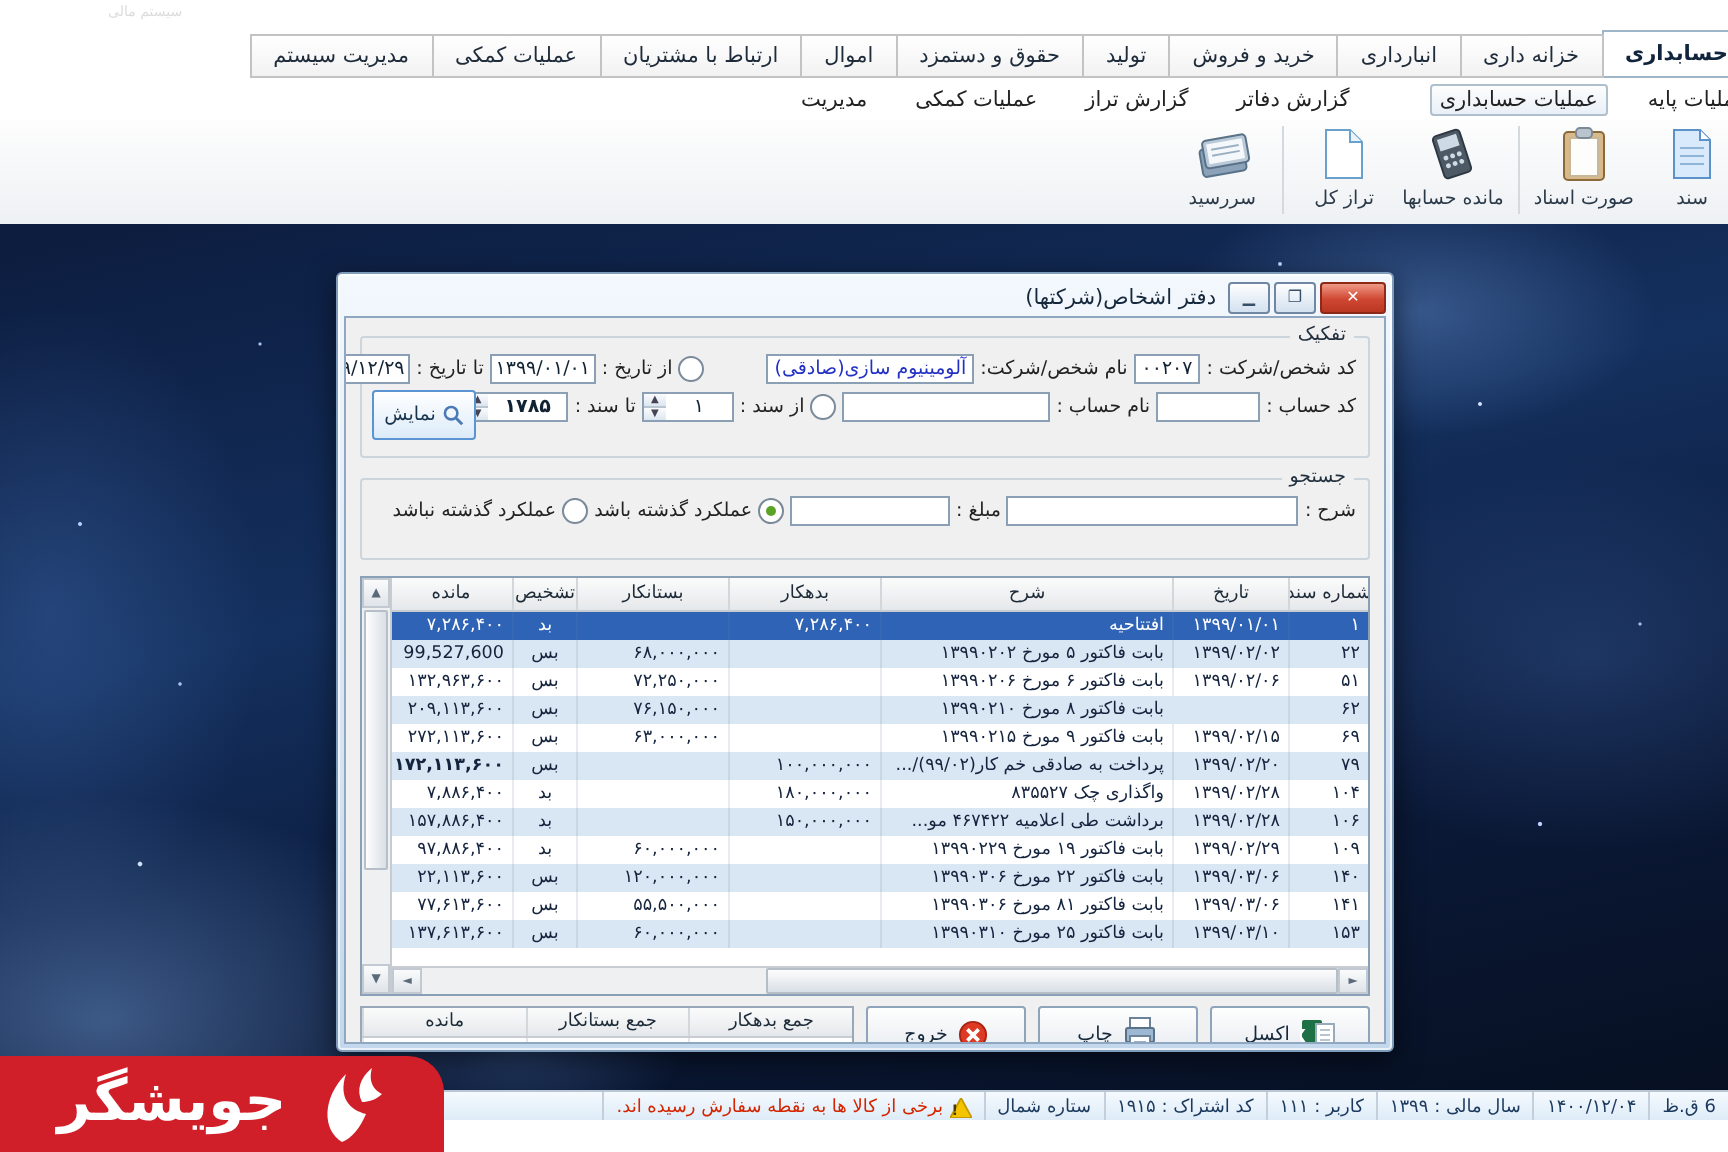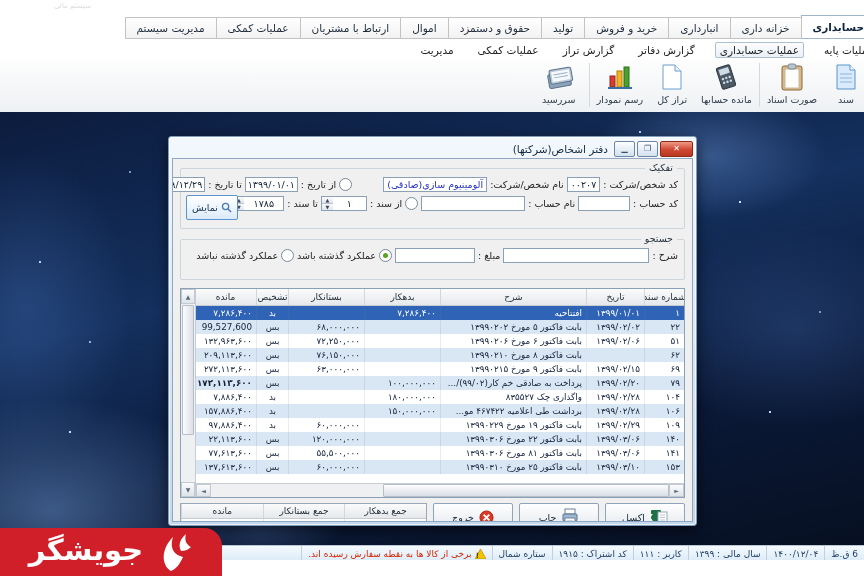--- a/index.html
+++ b/index.html
@@ -8,21 +8,21 @@
     -webkit-font-smoothing:antialiased;}
   
   .faint-title{position:absolute;top:2px;left:54px;font-size:7px;color:#dcdcdc;direction:rtl;}
   .tabs-row{position:absolute;top:16px;right:-12px;height:23px;display:flex;align-items:flex-end;}
   .tab{height:20px;display:flex;align-items:center;justify-content:center;padding:0 11px;
     border:1px solid #c3c3c3;background:linear-gradient(#ffffff,#f2f2f2);font-size:10.5px;color:#1d2b3a;
     margin-left:-1px;white-space:nowrap;}
   .tab.active{background:#ffffff;border-color:#9fb6c9;height:22px;font-weight:bold;color:#10243d;}
   .menu2{position:absolute;top:42px;right:-14px;height:16px;display:flex;align-items:center;gap:16px;font-size:10.5px;color:#222;}
   .menu2-item{white-space:nowrap;padding:1px 4px;}
-  .menu2-item.active{border:1px solid #aebfce;background:linear-gradient(#fdfdfd,#e9f0f7);border-radius:2px;}
+  .menu2-item.active{border:1px solid #aebfce;background:linear-gradient(#fdfdfd,#e9f0f7);border-radius:2px;margin-left:20px;}
   .toolbar{position:absolute;top:60px;right:-8px;left:0;height:52px;display:flex;align-items:flex-start;
     background:linear-gradient(#fdfdfd,#eef1f4);}
   .tool-btn{display:flex;flex-direction:column;align-items:center;justify-content:flex-start;
     min-width:46px;padding:2px 3px 0;font-size:9.5px;color:#2b3a49;white-space:nowrap;}
   .tool-btn .ticon{width:30px;height:30px;display:flex;align-items:center;justify-content:center;}
   .tool-btn .tlabel{margin-top:2px;}
   .tool-sep{width:1px;height:44px;background:#d4d9de;margin:3px 4px 0;}
   
   .desktop{position:absolute;top:112px;left:0;right:0;height:433px;
     background:
@@ -194,31 +194,20 @@
       </div>
       <div class="tool-btn">
         <div class="ticon">
           <svg width="24" height="28" viewBox="0 0 24 28">
             <path d="M3 2 h12 l6 6 v18 h-18 z" fill="#fff" stroke="#6aa0cc"></path>
             <path d="M15 2 v6 h6" fill="#eaf3fb" stroke="#6aa0cc"></path>
           </svg>
         </div>
         <div class="tlabel">تراز کل</div>
       </div>
-      <div class="tool-btn">
-        <div class="ticon">
-          <svg width="28" height="28" viewBox="0 0 28 28">
-            <rect x="4" y="13" width="5" height="11" fill="#d63c30" stroke="#9c241c"></rect>
-            <rect x="11" y="8" width="5" height="16" fill="#f2b51e" stroke="#b07d0a"></rect>
-            <rect x="18" y="4" width="5" height="20" fill="#4aa12e" stroke="#2e6e1b"></rect>
-            <line x1="2" y1="25" x2="26" y2="25" stroke="#3a6ea5" stroke-width="2"></line>
-          </svg>
-        </div>
-        <div class="tlabel">رسم نمودار</div>
-      </div>
       <div class="tool-sep"></div>
       <div class="tool-btn">
         <div class="ticon">
           <svg width="30" height="28" viewBox="0 0 30 28">
             <g transform="rotate(-10 15 14)">
               <rect x="4" y="10" width="22" height="14" rx="2" fill="#8ba2b8" stroke="#5a7288"></rect>
               <rect x="6" y="6" width="22" height="14" rx="2" fill="#b9c9d8" stroke="#5a7288"></rect>
               <rect x="8" y="8" width="18" height="10" fill="#f4f8fb"></rect>
               <line x1="10" y1="11" x2="24" y2="11" stroke="#9bb0c2"></line>
               <line x1="10" y1="14" x2="24" y2="14" stroke="#9bb0c2"></line>
@@ -268,21 +257,21 @@
                   <span>▼</span>
                 </span>
               <span class="inp ltr" style="width:34px;border-left:none;">۱</span>
             </span>
             <span>تا سند :</span>
             <span class="spin">
               <span class="spin-btns">
                   <span>▲</span>
                   <span>▼</span>
                 </span>
-              <span class="inp ltr" style="width:40px;border-left:none;">۱۷۸۵</span>
+              <span class="inp ltr" style="width:40px;border-left:none;font-weight:bold;">۱۷۸۵</span>
             </span>
           </div>
           <div class="show-btn">
             <svg width="11" height="11" viewBox="0 0 12 12">
                 <circle cx="5" cy="5" r="3.4" fill="none" stroke="#4a7ab5" stroke-width="1.4"></circle>
                 <line x1="7.6" y1="7.6" x2="11" y2="11" stroke="#4a7ab5" stroke-width="1.6"></line>
               </svg>
             <span>نمایش</span>
           </div>
         </div>

